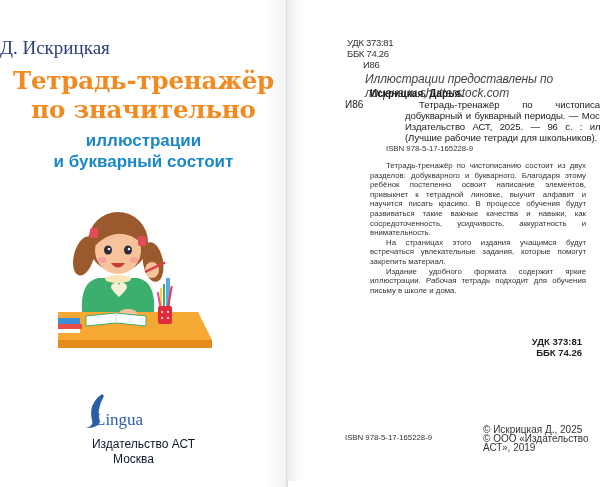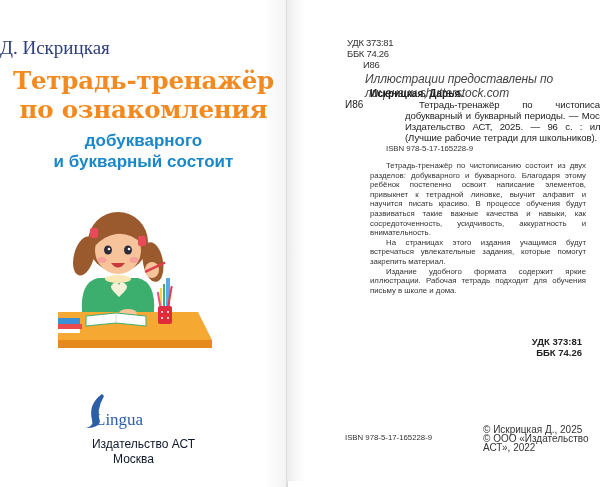--- a/index.html
+++ b/index.html
@@ -93,25 +93,25 @@
 </head>
 <body>
 
 <div class="spread">
 
   <div class="page-left">
     <div class="author">Д. Искрицкая</div>
 
     <div class="title">
       <div>Тетрадь-тренажёр</div>
-      <div>по ознакомления</div>
+      <div>по значительно</div>
     </div>
 
     <div class="subtitle">
-      <div>добукварного</div>
+      <div>иллюстрации</div>
       <div>и букварный состоит</div>
     </div>
 
     <svg class="illustration" viewBox="0 0 175 150" xmlns="http://www.w3.org/2000/svg">
 
       <polygon points="0,112 140,112 154,140 0,140" fill="#f6a932"></polygon>
       <rect x="0" y="140" width="154" height="8" fill="#e58a1c"></rect>
 
       <rect x="0" y="118" width="22" height="6" fill="#3a8fd6"></rect>
       <rect x="0" y="124" width="24" height="5" fill="#e94a4a"></rect>
@@ -201,17 +201,17 @@
 
     <div class="rp udk-right">
       <div>УДК 373:81</div>
       <div>ББК 74.26</div>
     </div>
 
     <div class="rp isbn-bottom">ISBN 978-5-17-165228-9</div>
 
     <div class="rp copyright">
       <div>© Искрицкая Д., 2025</div>
-      <div>© ООО «Издательство АСТ», 2022</div>
+      <div>© ООО «Издательство АСТ», 2019</div>
     </div>
   </div>
 
 </div>
 
 </body></html>

